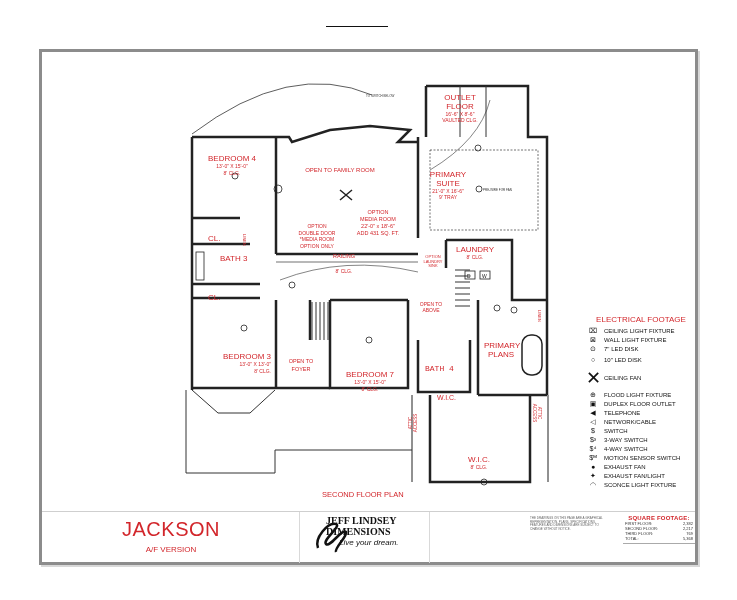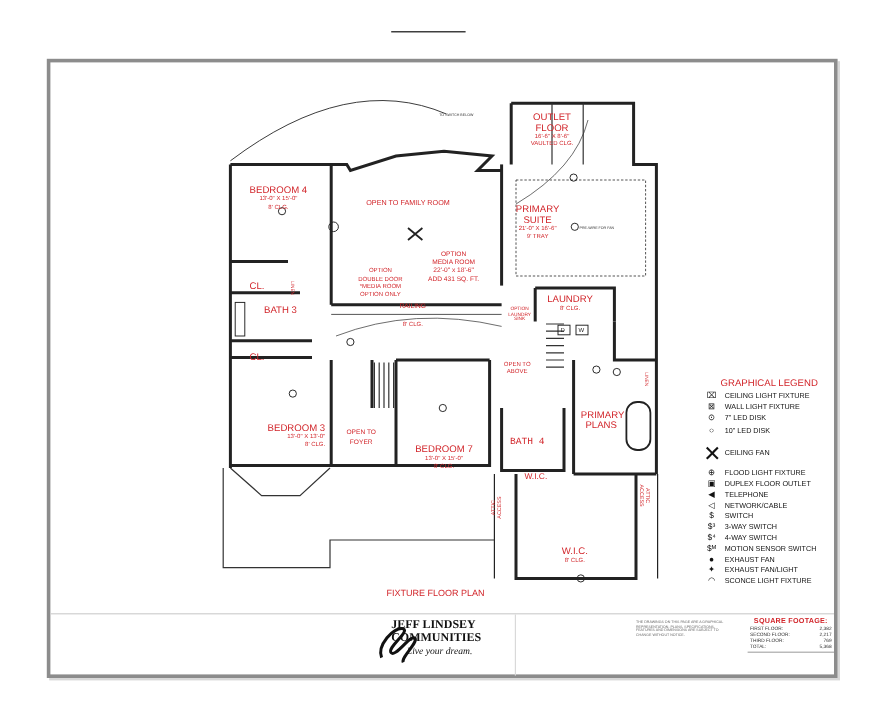--- a/index.html
+++ b/index.html
@@ -7,21 +7,21 @@
   .sheet { position:absolute; left:39px; top:49px; width:659px; height:516px; border:3px solid #8c8c8c; box-sizing:border-box; background:#fff; box-shadow: 2px 2px 0 #d8d8d8; }
   .plan-svg { position:absolute; left:0; top:0; }
   .lbl { position:absolute; text-align:center; color:#d2262b; font-size:7px; line-height:8px; white-space:nowrap; }
   .lbl.big { font-size:8px; line-height:9px; }
   .title-block { position:absolute; left:42px; top:511px; width:653px; height:51px; border-top:1px solid #cfcfcf; }
   .tb-cell { position:absolute; top:0; height:51px; border-right:1px solid #d9d9d9; box-sizing:border-box; }
   .jackson { position:absolute; left:0; width:258px; top:6px; text-align:center; color:#d2262b; font-size:20px; letter-spacing:0.5px; }
   .version { position:absolute; left:0; width:258px; top:33px; text-align:center; color:#d2262b; font-size:8px; }
   .logo-text1 { position:absolute; left:326px; top:5px; font-family:"Liberation Serif", serif; font-weight:bold; font-size:10px; color:#111; line-height:10px; }
   .logo-text2 { position:absolute; left:326px; top:15px; font-family:"Liberation Serif", serif; font-weight:bold; font-size:10px; color:#111; line-height:10px; }
-  .logo-tag { position:absolute; left:339px; top:27px; font-family:Liberation Serif, serif; font-style:italic; font-size:8px; color:#111;text-align:center; }
+  .logo-tag { position:absolute; left:339px; top:27px; font-family:Liberation Sans, sans-serif; font-style:italic; font-size:8px; color:#111;text-align:center; }
   .disclaimer { position:absolute; left:530px; top:517px; width:78px; font-size:3px; line-height:3.5px; color:#666; }
   .sqft { position:absolute; left:623px; top:515px; width:72px; }
   .sqft-title { color:#d2262b; font-size:6px; text-align:center; font-weight:bold; letter-spacing:0.2px; }
   .sqft-row { display:flex; justify-content:space-between; font-size:4px; line-height:5px; color:#333; padding:0 2px; }
   .sqft-bar { height:1px; background:#aaa; margin-top:2px; }
   .legend { position:absolute; left:586px; top:315px; width:110px; }
   .legend-title { color:#d2262b; font-size:8px; text-align:center; margin-bottom:2px; }
   .legend-item { display:flex; align-items:center; height:9px; font-size:6px; color:#111; }
   .legend-item .ic { width:14px; text-align:center; font-size:7px; line-height:8px; margin-right:4px; }
   .legend-item.tall { height:24px; }
@@ -185,24 +185,24 @@
   <div>ATTIC</div>
   <div>ACCESS</div>
 </div>
 <div class="lbl" style="left:238px;top:236px;font-size:4px;transform:rotate(90deg);">LINEN</div>
 <div class="lbl" style="left:533px;top:312px;font-size:4px;transform:rotate(90deg);">LINEN</div>
 <div class="lbl" style="left:467px;top:272px;font-size:5px;color:#222;">D</div>
 <div class="lbl" style="left:482px;top:272px;font-size:5px;color:#222;">W</div>
 <div class="lbl" style="left:366px;top:92px;font-size:3px;color:#333;">TO SWITCH BELOW</div>
 <div class="lbl" style="left:483px;top:186px;font-size:3px;color:#333;">PRE-WIRE FOR FAN</div>
 
-<div class="plan-title">FIXTURE FLOOR PLAN</div>
+<div class="plan-title">SECOND FLOOR PLAN</div>
 
 <div class="legend">
-  <div class="legend-title">GRAPHICAL LEGEND</div>
+  <div class="legend-title">ELECTRICAL FOOTAGE</div>
   <div class="legend-item">
       <span class="ic">⌧</span>
       <span>CEILING LIGHT FIXTURE</span>
     </div>
   <div class="legend-item">
       <span class="ic">⊠</span>
       <span>WALL LIGHT FIXTURE</span>
     </div>
   <div class="legend-item">
       <span class="ic">⊙</span>
@@ -256,29 +256,33 @@
       <span class="ic">✦</span>
       <span>EXHAUST FAN/LIGHT</span>
     </div>
   <div class="legend-item">
       <span class="ic">◠</span>
       <span>SCONCE LIGHT FIXTURE</span>
     </div>
 </div>
 
 <div class="title-block">
+  <div class="tb-cell" style="left:0;width:258px;">
+    <div class="jackson">JACKSON</div>
+    <div class="version">A/F VERSION</div>
+  </div>
   <div class="tb-cell" style="left:258px;width:130px;">
     <svg style="position:absolute;left:12px;top:6px" width="40" height="38" viewBox="0 0 40 38">
       <path d="M6 30 C2 20 16 4 24 6 C30 8 10 22 14 26 C18 30 30 10 34 14 C36 18 22 30 24 34" fill="none" stroke="#111" stroke-width="2.5"></path>
     </svg>
   </div>
   <div class="tb-cell" style="left:388px;width:192px;border-right:none;"></div>
 </div>
 <div class="logo-text1">JEFF LINDSEY</div>
-<div class="logo-text2">COMMUNITIES</div>
+<div class="logo-text2">DIMENSIONS</div>
 <div style="position:absolute;left:326px;top:26px;width:62px;height:1px;background:#111"></div>
 <div class="logo-tag" style="top:538px;left:339px">Live your dream.</div>
 <style>.logo-text1{top:516px}.logo-text2{top:527px}</style>
 <div class="disclaimer">THE DRAWINGS ON THIS PAGE ARE A GRAPHICAL REPRESENTATION. PLANS, SPECIFICATIONS, FEATURES AND DIMENSIONS ARE SUBJECT TO CHANGE WITHOUT NOTICE.</div>
 
 <div class="sqft">
   <div class="sqft-title">SQUARE FOOTAGE:</div>
   <div class="sqft-row">
       <span>FIRST FLOOR:</span>
       <span>2,382</span>

